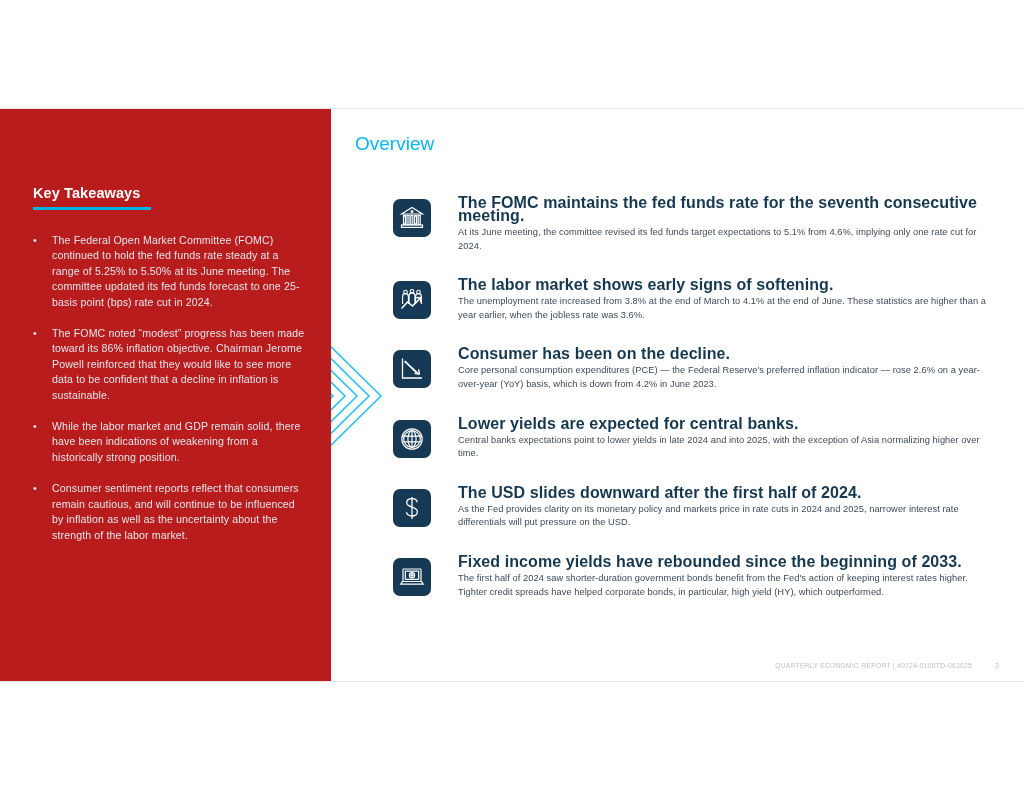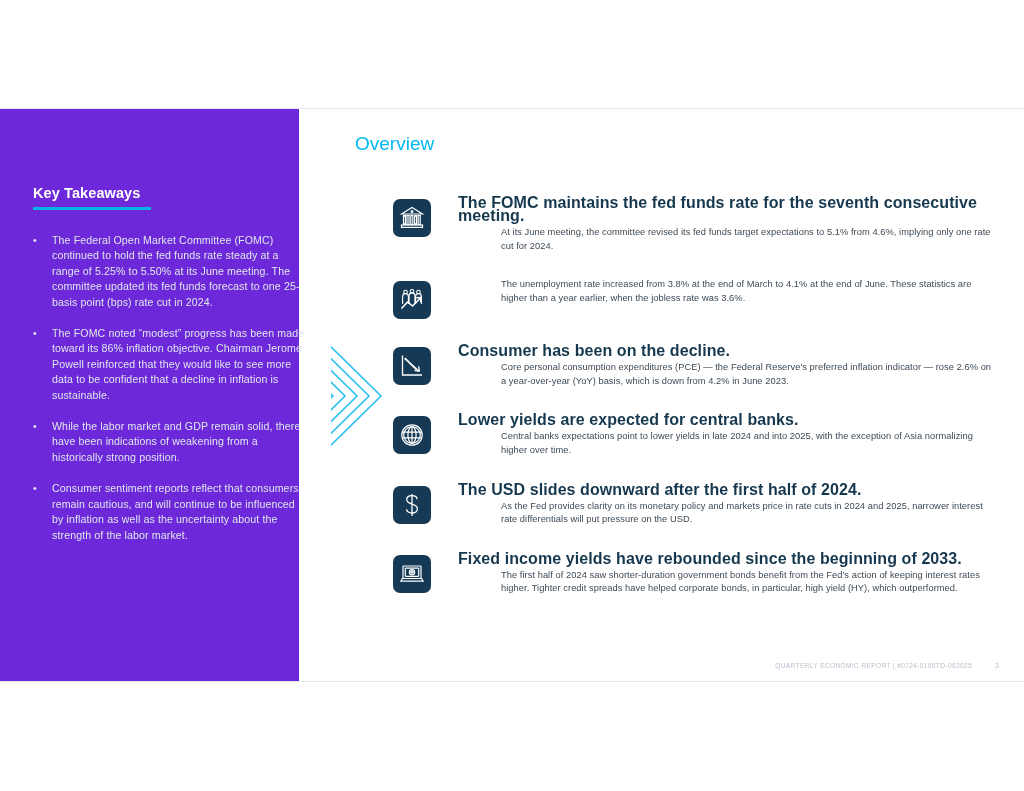--- a/index.html
+++ b/index.html
@@ -23,23 +23,23 @@
     border-bottom: 1px solid #e3e6ea;
     box-sizing: border-box;
     overflow: hidden;
   }
 
   
   #sidebar {
     position: absolute;
     left: 0;
     top: 0;
-    width: 299px;
+    width: 331px;
     height: 574px;
-    background: #6d28d9;
+    background: #b91c1c;
     box-sizing: border-box;
   }
 
   #takeaways-title {
     position: absolute;
     left: 33px;
     top: 76px;
     font-size: 14.5px;
     font-weight: bold;
     color: #ffffff;
@@ -140,21 +140,20 @@
     line-height: 13px;
     letter-spacing: 0.08px;
     margin-bottom: 4px;
   }
 
   .item-text {
     font-size: 9.3px;
     color: #3d4a56;
     line-height: 13.6px;
     letter-spacing: 0.05px;
-    margin-left: 43px;
   }
 
   
   #footer {
     position: absolute;
     left: 0;
     top: 553px;
     width: 1024px;
     height: 20px;
   }
@@ -251,20 +250,21 @@
             <circle cx="19.5" cy="5" r="1.8"></circle>
             <path d="M3.6 17 V9.5 a2.9 2.9 0 0 1 5.8 0 V17"></path>
             <path d="M10.1 17 V8.8 a2.9 2.9 0 0 1 5.8 0 V17"></path>
             <path d="M16.6 17 V9.5 a2.9 2.9 0 0 1 5.8 0 V17"></path>
             <path d="M2.5 21.5 L8.5 15 L13.5 19 L22 10.5" stroke-width="1.6"></path>
             <path d="M22 10.5 L17.2 10.8 M22 10.5 L21.7 15.4" stroke-width="1.6"></path>
           </g>
         </svg>
       </div>
       <div class="item-body">
+        <div class="item-head">The labor market shows early signs of softening.</div>
         <div class="item-text">The unemployment rate increased from 3.8% at the end of March to 4.1% at the end of June. These statistics are higher than a year earlier, when the jobless rate was 3.6%.</div>
       </div>
     </div>
 
     <div class="item">
       <div class="item-icon">
         <svg width="26" height="26" viewBox="0 0 26 26" xmlns="http://www.w3.org/2000/svg">
           <g fill="none" stroke="#ffffff" stroke-width="1.3">
             <path d="M3.5 2.5 V22 H23"></path>
             <path d="M5.5 5.5 L20 18"></path>

